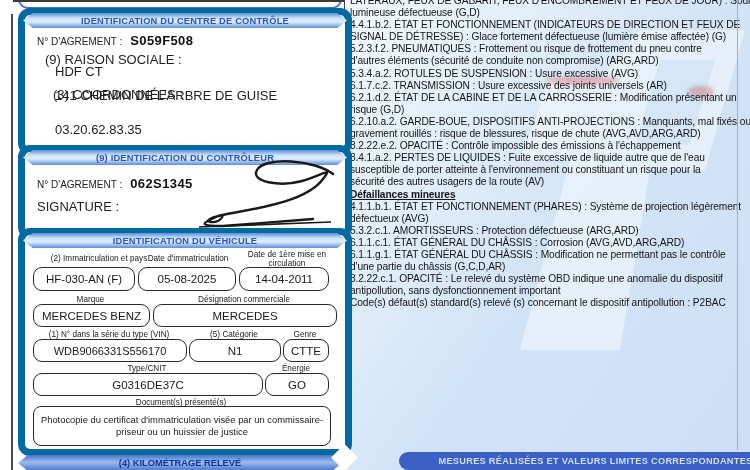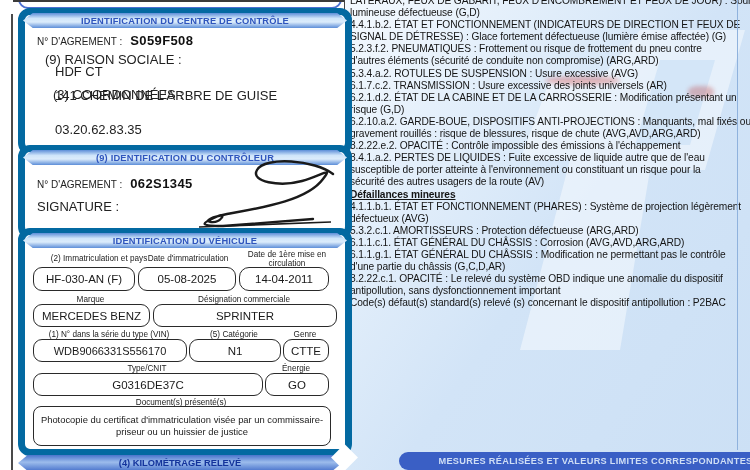--- a/index.html
+++ b/index.html
@@ -157,21 +157,21 @@
     <div class="vlabel" style="left:214px; top:15px; width:96px;">Date de 1ère mise en circulation</div>
 
     <div class="vbox" style="left:8px; top:32px; width:100px; height:22px;">HF-030-AN (F)</div>
     <div class="vbox" style="left:113px; top:32px; width:96px; height:22px;">05-08-2025</div>
     <div class="vbox" style="left:214px; top:32px; width:88px; height:22px;border-radius:10px;">14-04-2011</div>
 
     <div class="vlabel" style="left:8px; top:60px; width:115px;">Marque</div>
     <div class="vlabel" style="left:128px; top:60px; width:182px;">Désignation commerciale</div>
 
     <div class="vbox" style="left:8px; top:69px; width:115px; height:21px;">MERCEDES BENZ</div>
-    <div class="vbox" style="left:128px; top:69px; width:182px; height:21px;">SPRINTER</div>
+    <div class="vbox" style="left:128px; top:69px; width:182px; height:21px;">MERCEDES</div>
 
     <div class="vlabel" style="left:8px; top:95px; width:152px;">(1) N° dans la série du type (VIN)</div>
     <div class="vlabel" style="left:164px; top:95px; width:90px;">(5) Catégorie internationale</div>
     <div class="vlabel" style="left:258px; top:95px; width:44px;">Genre</div>
 
     <div class="vbox small" style="left:8px; top:104px; width:152px; height:21px;">WDB9066331S556170</div>
     <div class="vbox" style="left:164px; top:104px; width:90px; height:21px;">N1</div>
     <div class="vbox" style="left:258px; top:104px; width:44px; height:21px;">CTTE</div>
 
     <div class="vlabel" style="left:8px; top:129px; width:228px;">Type/CNIT</div>

